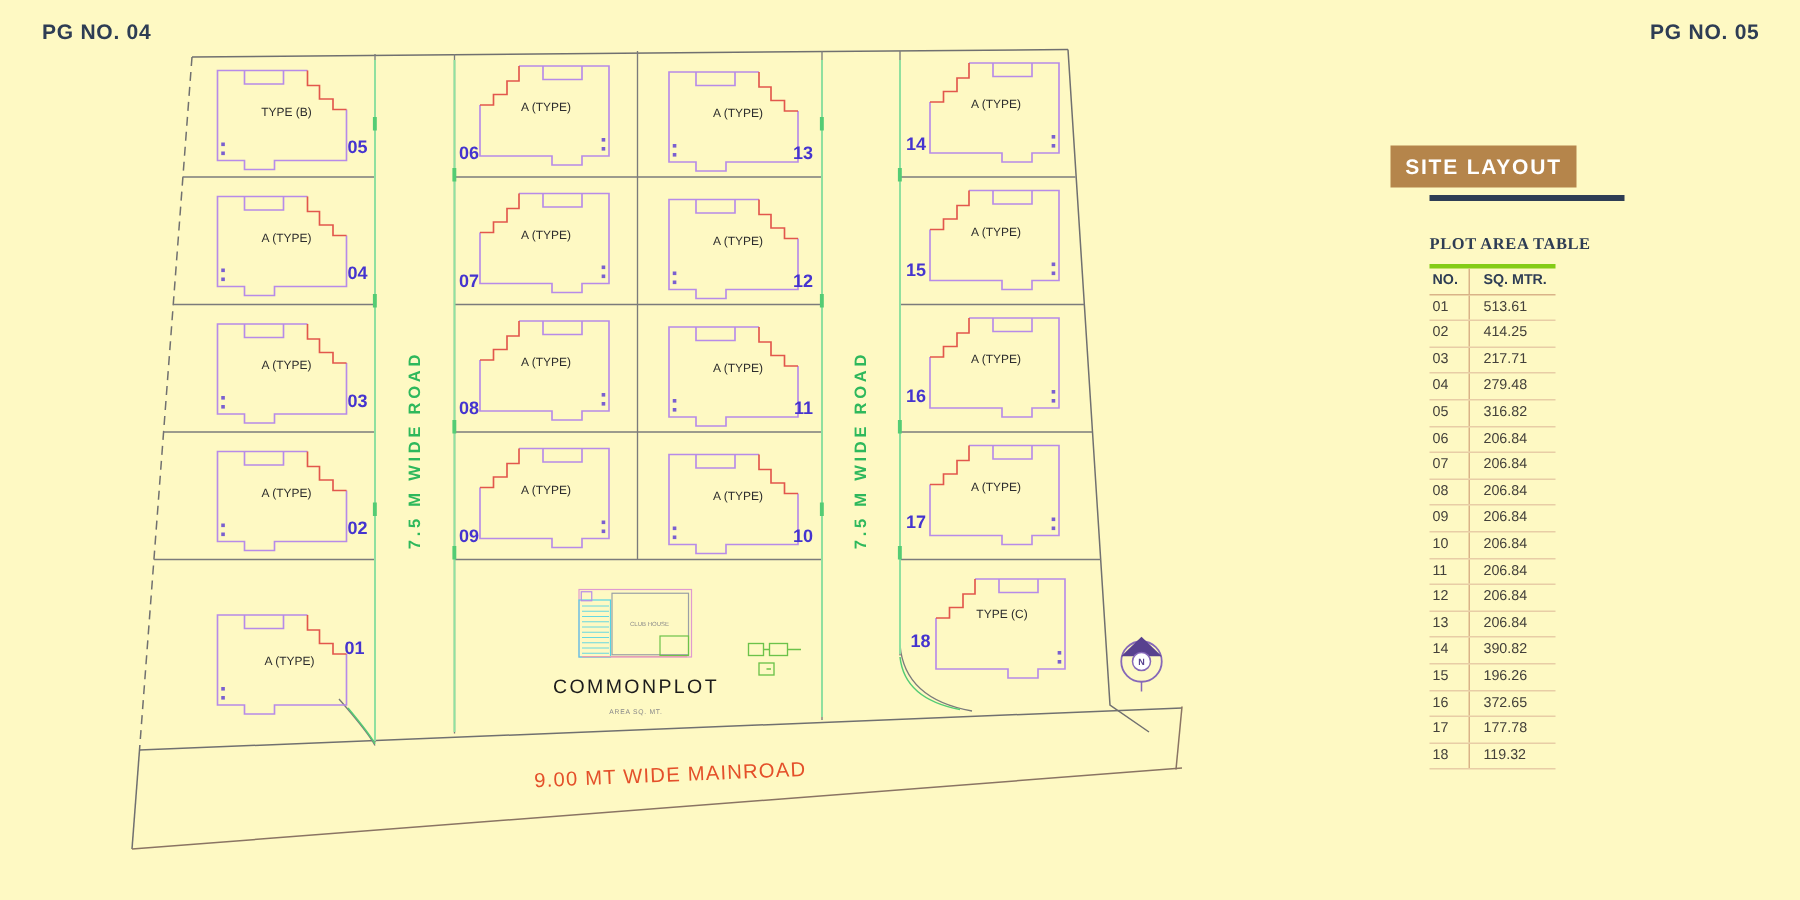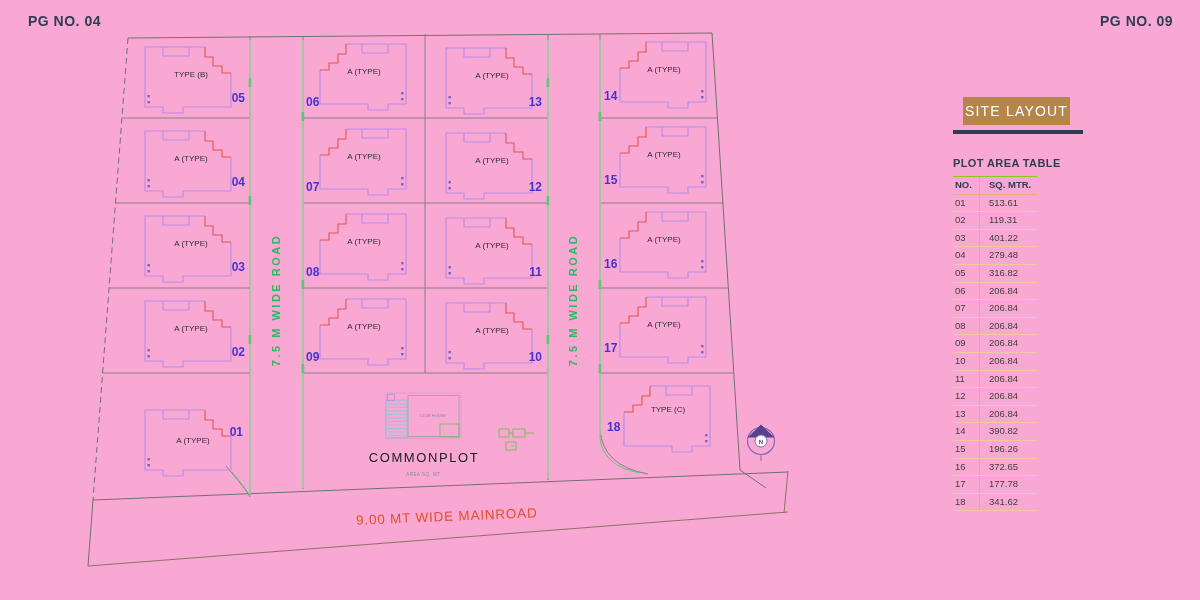--- a/index.html
+++ b/index.html
@@ -1,50 +1,50 @@
 <!DOCTYPE html>
 <html><head>
 <meta charset="utf-8">
 <style>
   html,body{margin:0;padding:0;background:#ffffff;}
-  .stage{position:relative;width:1200px;height:600px;background:#f9a8d4;overflow:hidden;
+  .stage{position:relative;width:1200px;height:600px;background:#fef9c3;overflow:hidden;
          font-family:"Liberation Sans",sans-serif;}
   .pg{position:absolute;top:13px;font-size:14px;font-weight:bold;color:#2e3d54;letter-spacing:.5px;}
   .pg.left{left:28px;} .pg.right{right:27px;}
 
-  .panel-title{position:absolute;left:963px;top:97px;width:107px;height:28px;background:#b5854b;
-               color:#fff;font-weight:normal;font-size:14px;letter-spacing:1.2px;
+  .panel-title{position:absolute;left:927px;top:97px;width:124px;height:28px;background:#b5854b;
+               color:#fff;font-weight:bold;font-size:14px;letter-spacing:1.2px;
                display:flex;align-items:center;justify-content:center;}
   .panel-bar{position:absolute;left:953px;top:130px;width:130px;height:4px;background:#2e3d54;}
   .table-title{position:absolute;left:953px;top:157px;font-size:11px;font-weight:bold;
-               color:#2e3d54;letter-spacing:.4px;}
+               color:#2e3d54;letter-spacing:.4px;font-family:Liberation Serif, serif;}
   .area-table{position:absolute;left:953px;top:176px;width:84px;font-size:9.5px;color:#43403a;}
   .trow{display:flex;height:16.6px;line-height:16.6px;border-bottom:1px solid #e8cda6;}
-  .trow.head{font-weight:bold;color:#2e3d54;border-top:1px solid #84cc16;border-bottom:1px solid #d9b388;}
+  .trow.head{font-weight:bold;color:#2e3d54;border-top:3px solid #84cc16;border-bottom:1px solid #d9b388;}
   .trow .c1{width:24px;border-right:1px solid #d9b388;padding-left:2px;}
   .trow .c2{padding-left:9px;}
 
   svg{position:absolute;left:0;top:0;}
   svg text{font-family:"Liberation Sans",sans-serif;}
   .plot-num{font-size:12px;font-weight:bold;fill:#4534cf;}
   .plot-type{font-size:8px;fill:#2d2d2d;}
   .road-label{font-size:11px;font-weight:bold;fill:#2eb85c;letter-spacing:2.5px;}
   .mainroad-label{font-size:13.5px;fill:#e4502a;letter-spacing:.8px;}
   .cp-label{font-size:13px;fill:#1c1c1c;letter-spacing:1.6px;}
   .cp-caption{font-size:4.5px;fill:#8a8a8a;letter-spacing:.5px;}
   .ch-label{font-size:4px;fill:#8a8a8a;}
   .compass-n{font-size:6px;font-weight:bold;fill:#58418f;}
 </style>
 </head>
 <body>
 
 <div class="stage">
 
   <div class="pg left">PG NO. 04</div>
-  <div class="pg right">PG NO. 09</div>
+  <div class="pg right">PG NO. 05</div>
 
   <svg width="1200" height="600" viewBox="0 0 1200 600">
     <defs>
       <g id="fpA" fill="none" stroke="#b78be8" stroke-width="1.1">
         <path d="M88,28 L88,62 L40,62 L40,68 L20,68 L20,62 L2,62 L2,2 L62,2"></path>
         <path d="M20,2 L20,11 L46,11 L46,2"></path>
         <path d="M62,2 L62,12 L70,12 L70,21 L79,21 L79,28 L88,28" stroke="#e2574c"></path>
         <rect x="4.5" y="50" width="2.4" height="2.4" fill="#7a5fd0" stroke="none"></rect>
         <rect x="4.5" y="56" width="2.4" height="2.4" fill="#7a5fd0" stroke="none"></rect>
       </g>
@@ -239,25 +239,25 @@
     <div class="trow head">
       <span class="c1">NO.</span>
       <span class="c2">SQ. MTR.</span>
     </div>
   <div class="trow">
         <span class="c1">01</span>
         <span class="c2">513.61</span>
       </div>
       <div class="trow">
         <span class="c1">02</span>
-        <span class="c2">119.31</span>
+        <span class="c2">414.25</span>
       </div>
       <div class="trow">
         <span class="c1">03</span>
-        <span class="c2">401.22</span>
+        <span class="c2">217.71</span>
       </div>
       <div class="trow">
         <span class="c1">04</span>
         <span class="c2">279.48</span>
       </div>
       <div class="trow">
         <span class="c1">05</span>
         <span class="c2">316.82</span>
       </div>
       <div class="trow">
@@ -303,17 +303,17 @@
       <div class="trow">
         <span class="c1">16</span>
         <span class="c2">372.65</span>
       </div>
       <div class="trow">
         <span class="c1">17</span>
         <span class="c2">177.78</span>
       </div>
       <div class="trow">
         <span class="c1">18</span>
-        <span class="c2">341.62</span>
+        <span class="c2">119.32</span>
       </div>
     </div>
 
 </div>
 
 </body></html>

